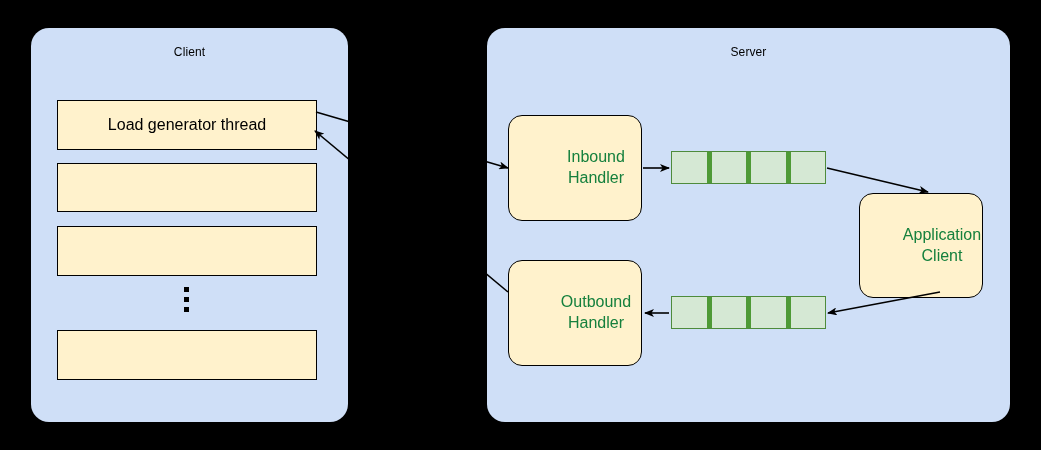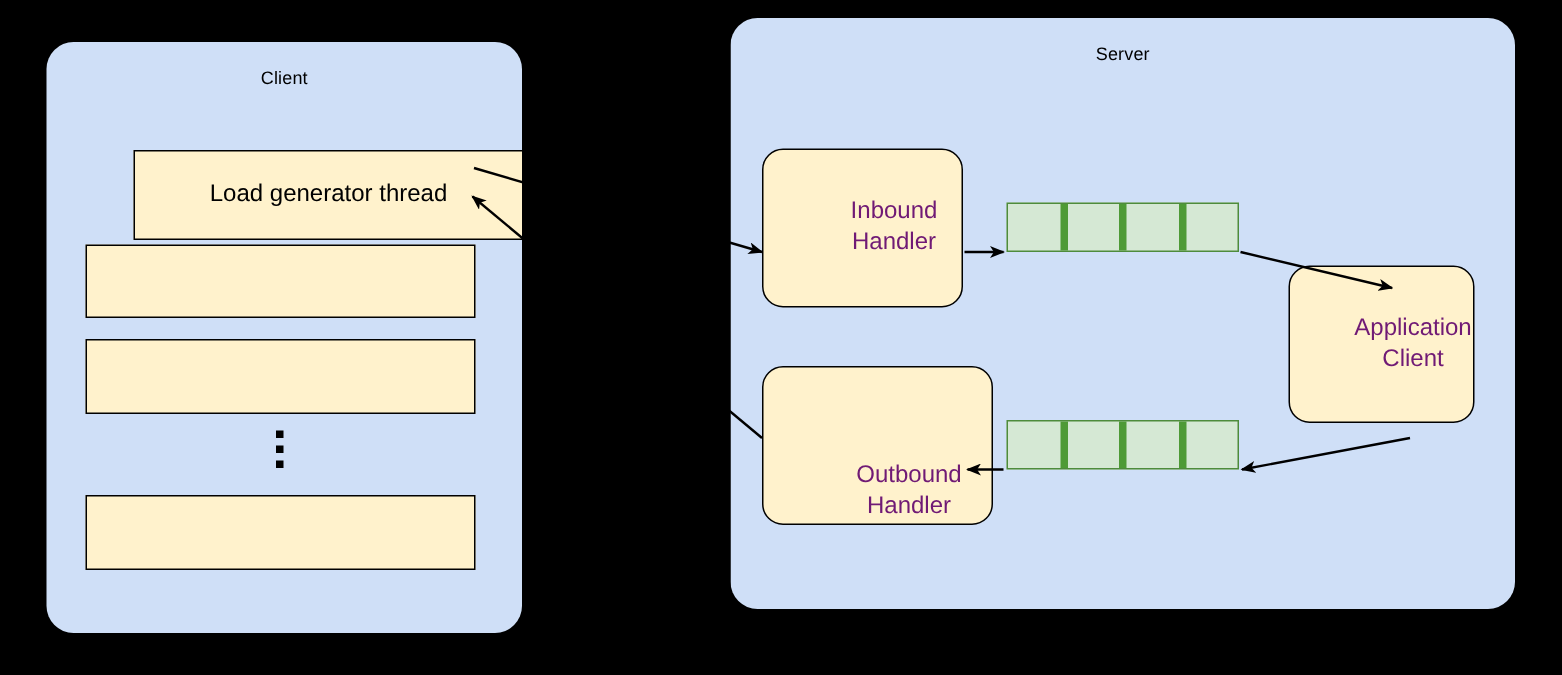--- a/index.html
+++ b/index.html
@@ -47,21 +47,21 @@
     background: #FFF2CC;
     border: 1.3px solid #000000;
     border-radius: 14px;
     box-sizing: border-box;
     display: flex;
     flex-direction: column;
     align-items: center;
     justify-content: center;
     font-size: 16px;
     line-height: 1.3;
-    color: #701a75;
+    color: #15803d;
     text-align: center;
     padding-left: 42px;
   }
   .queue {
     position: absolute;
     background: #D5E8D4;
     border: 1.3px solid #4E8B3C;
     box-sizing: border-box;
     display: flex;
   }
@@ -101,21 +101,21 @@
   }
 </style>
 </head>
 <body>
 
 <div id="canvas">
 
   <div class="panel" style="left:31px; top:28px; width:317px; height:394px;">
     <div class="panel-title">Client</div>
 
-    <div class="thread-box" style="left:26px; top:72px; width:260px; height:60px;margin-left:32px;">
+    <div class="thread-box" style="left:26px; top:72px; width:260px; height:50px;">
       <span>Load generator thread</span>
     </div>
 
     <div class="thread-box" style="left:26px; top:135px; width:260px; height:49px;">
       <span></span>
     </div>
 
     <div class="thread-box" style="left:26px; top:198px; width:260px; height:50px;">
       <span></span>
     </div>
@@ -124,41 +124,41 @@
       <span></span>
         <span></span>
         <span></span>
     </div>
 
     <div class="thread-box" style="left:26px; top:302px; width:260px; height:50px;">
       <span></span>
     </div>
   </div>
 
-  <div class="panel" style="left:487px; top:12px; width:523px; height:394px;">
+  <div class="panel" style="left:487px; top:28px; width:523px; height:394px;">
     <div class="panel-title">Server</div>
 
     <div class="handler-box" style="left:21px; top:87px; width:134px; height:106px;">
       <span>Inbound</span>
       <span>Handler</span>
     </div>
 
     <div class="queue" style="left:184px; top:123px; width:155px; height:33px;">
       <div class="queue-cell"></div>
       <div class="queue-cell"></div>
       <div class="queue-cell"></div>
       <div class="queue-cell"></div>
     </div>
 
     <div class="handler-box" style="left:372px; top:165px; width:124px; height:105px;">
       <span>Application</span>
       <span>Client</span>
     </div>
 
-    <div class="handler-box" style="left:21px; top:232px; width:154px; height:106px;justify-content:flex-end;">
+    <div class="handler-box" style="left:21px; top:232px; width:134px; height:106px;">
       <span>Outbound</span>
       <span>Handler</span>
     </div>
 
     <div class="queue" style="left:184px; top:268px; width:155px; height:33px;">
       <div class="queue-cell"></div>
       <div class="queue-cell"></div>
       <div class="queue-cell"></div>
       <div class="queue-cell"></div>
     </div>

